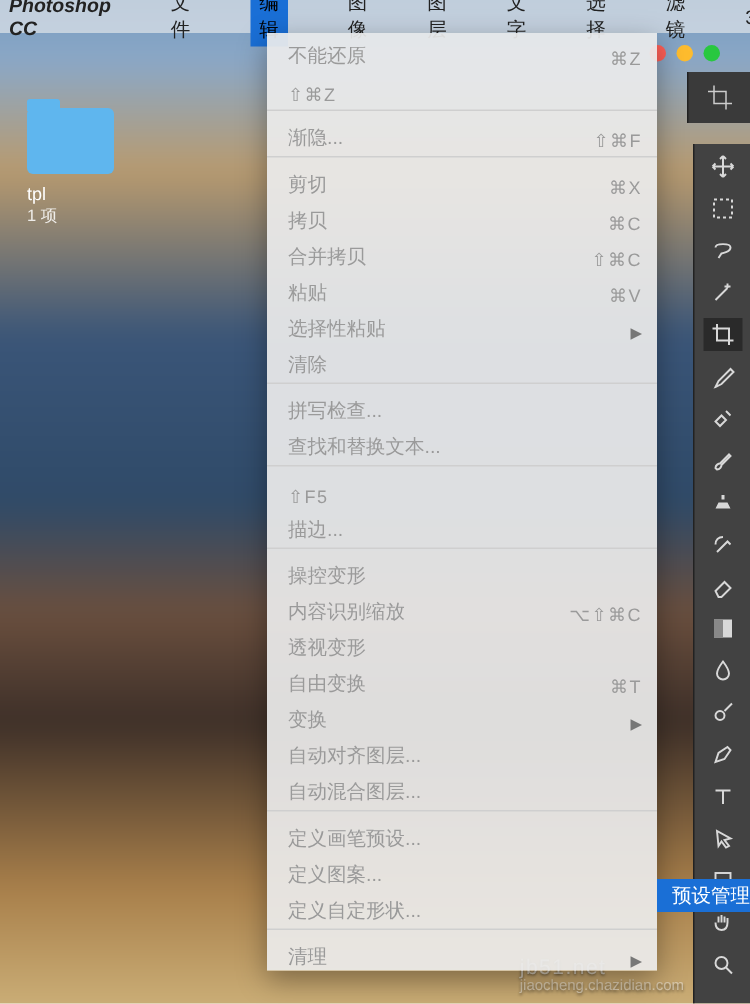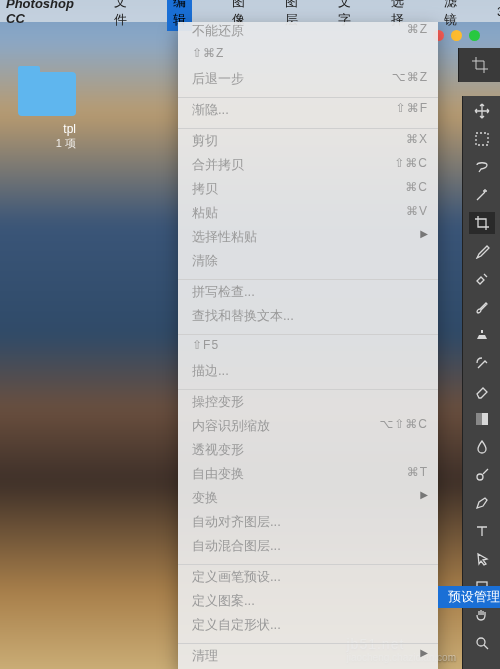--- a/index.html
+++ b/index.html
@@ -2,26 +2,26 @@
 <html><head>
 <meta charset="utf-8">
 <style>
 * { margin: 0; padding: 0; box-sizing: border-box; font-family: -apple-system, "Helvetica Neue", Arial, sans-serif; }
 body { width: 500px; height: 669px; overflow: hidden; position: relative; }
 .bg { position: absolute; inset: 0; background: linear-gradient(180deg,#6a8fb5 0%,#8aa8c8 10%,#b89a6e 20%,#3a5578 35%,#2f4a68 50%,#6a4f3e 60%,#3d2f28 70%,#a87f4a 85%,#d8c088 100%); filter: blur(8px); transform: scale(1.1); }
 .menubar { position: absolute; top:0; left:0; right:0; height:22px; background: rgba(240,240,240,0.6); display:flex; align-items:center; padding:0 6px; font-size:13px; color:#222; gap:14px; z-index:5; }
 .menubar .app { font-weight:600;font-style:italic; }
 .menubar .mi { cursor:default;margin-left:26px; }
 .menubar .mi.active { background:#1a6fd6; color:#000000; padding:2px 6px; border-radius:0; }
-.folder { position:absolute; left:18px; top:72px; text-align:right; color:#fff; font-size:12px; z-index:2; }
+.folder { position:absolute; left:18px; top:72px; text-align:left; color:#fff; font-size:12px; z-index:2; }
 .folder-icon { width:58px; height:44px; background:#5fb6ee; border-radius:4px; position:relative; margin:0 auto 6px; }
 .folder-icon::before { content:""; position:absolute; top:-6px; left:0; width:22px; height:8px; background:#5fb6ee; border-radius:2px 2px 0 0; }
 .folder .sub { opacity:.85; font-size:11px; }
 .dropdown { position:absolute; left:178px; top:22px; width:260px; background:rgba(235,235,235,0.92); box-shadow:0 6px 18px rgba(0,0,0,.35); font-size:13px; color:#444; z-index:10; }
-.dropdown .item { display:flex; align-items:flex-start; height:24px; padding:0 10px 0 14px; position:relative;gap:36px; }
+.dropdown .item { display:flex; align-items:flex-end; height:24px; padding:0 10px 0 14px; position:relative;gap:36px; }
 .dropdown .item.disabled { color:#9a9a9a; }
 .dropdown .item .label { flex:1; white-space:nowrap; }
 .dropdown .item .sc { color:#9a9a9a; font-size:12px; letter-spacing:1px; }
 .dropdown .item .arrow { margin-left:6px; font-size:10px; color:#777; }
 .dropdown .sep { height:1px; background:#cfcfcf; margin:3px 0; }
 .submenu { position:absolute; left:438px; top:586px; background:#1a6fd6; color:#fff; font-size:13px; padding:4px 10px; height:22px; display:flex; align-items:center; z-index:11; white-space:nowrap; overflow:hidden; width:62px; }
 .traffic { position:absolute; right:20px; top:30px; display:flex; gap:7px; z-index:6; }
 .traffic span { width:11px; height:11px; border-radius:50%; display:block; }
 .tl-r{background:#ff5f57;} .tl-y{background:#febc2e;} .tl-g{background:#28c840;}
 .ps-top { position:absolute; right:0; top:48px; width:42px; height:34px; background:#3a3a3a; display:flex; align-items:center; justify-content:center; z-index:6; border-left:1px solid #222; }
@@ -59,41 +59,37 @@
 </div>
 
 <div class="dropdown" id="dropdown">
     <div class="item disabled">
       <span class="label">不能还原</span>
       <span class="sc">⌘Z</span>
     </div>
     <div class="item disabled">
       <span class="sc">⇧⌘Z</span>
     </div>
-    <div class="item disabled">
-      <span class="label">后退一步</span>
-      <span class="sc">⌥⌘Z</span>
-    </div>
     <div class="sep"></div>
     <div class="item disabled">
       <span class="label">渐隐...</span>
       <span class="sc">⇧⌘F</span>
     </div>
     <div class="sep"></div>
     <div class="item disabled">
       <span class="label">剪切</span>
       <span class="sc">⌘X</span>
     </div>
     <div class="item disabled">
+      <span class="label">拷贝</span>
+      <span class="sc">⌘C</span>
+    </div>
+    <div class="item disabled">
       <span class="label">合并拷贝</span>
       <span class="sc">⇧⌘C</span>
-    </div>
-    <div class="item disabled">
-      <span class="label">拷贝</span>
-      <span class="sc">⌘C</span>
     </div>
     <div class="item disabled">
       <span class="label">粘贴</span>
       <span class="sc">⌘V</span>
     </div>
     <div class="item disabled">
       <span class="label">选择性粘贴</span>
       <span class="arrow">▶</span>
     </div>
     <div class="item disabled">

